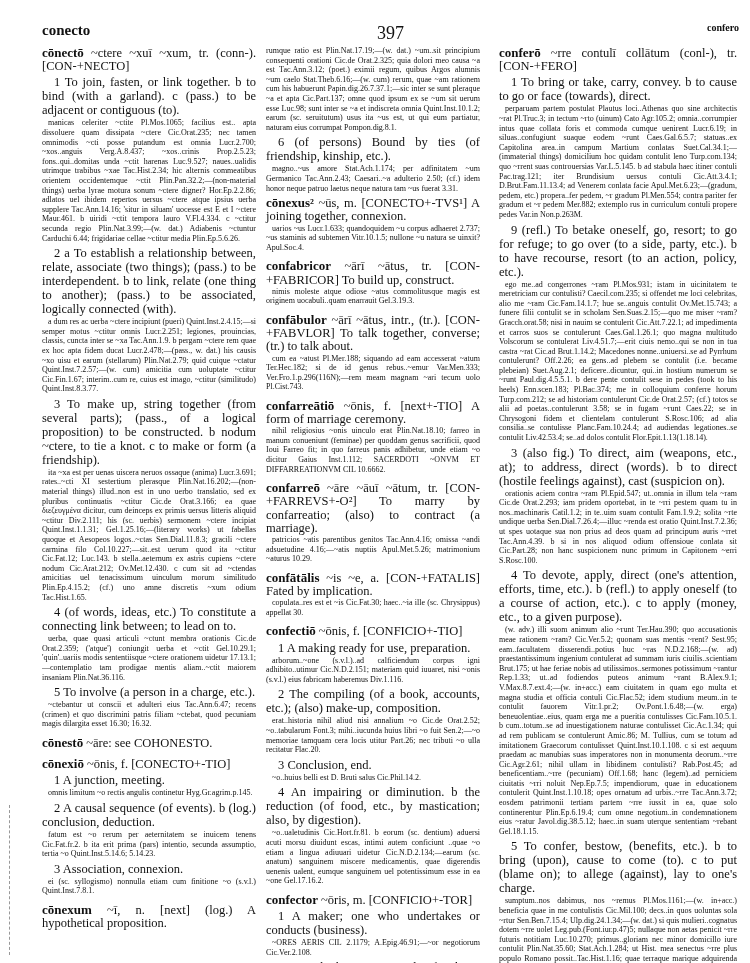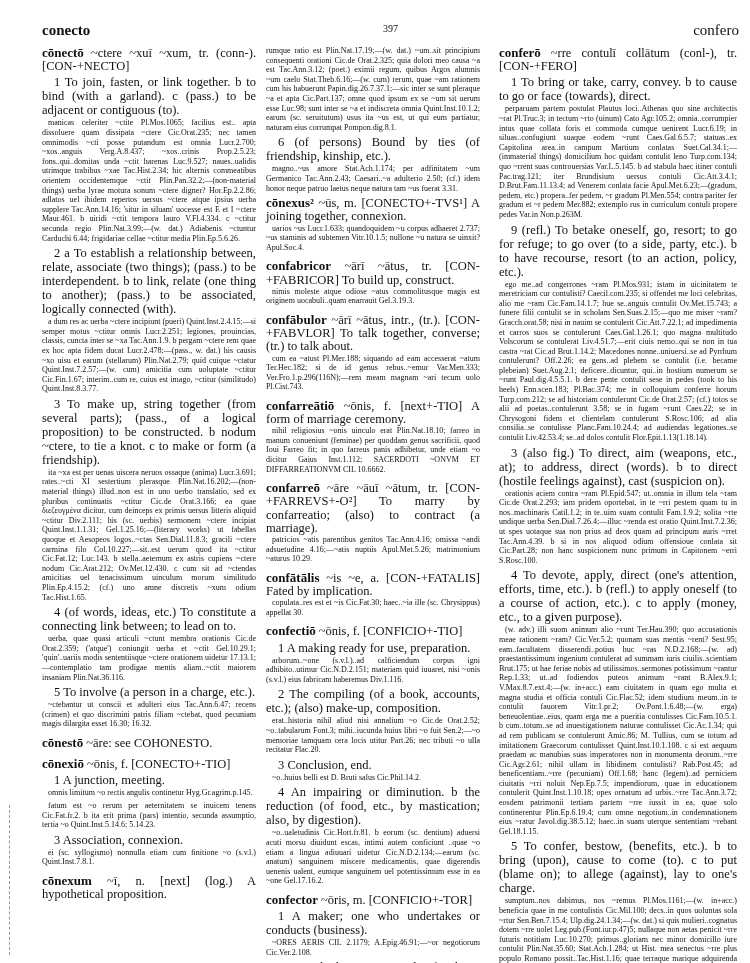--- a/index.html
+++ b/index.html
@@ -3,22 +3,22 @@
 <meta charset="utf-8">
 <style>
   html, body { margin:0; padding:0; background:#ffffff; }
   body { width:750px; height:963px; overflow:hidden; position:relative;
          font-family:"Liberation Serif","DejaVu Serif",serif; color:#111; }
   .page { position:absolute; left:4px; top:0; width:750px; height:787px; }
   .gutter-mark { position:absolute; left:5px; top:805px; width:2px; height:150px;
                  border-left:1px dashed #555; opacity:.6; }
   .header { position:absolute; top:22px; left:38px; right:15px; height:20px; }
   .hw-left { position:absolute; left:0; top:0; font-weight:bold; font-size:15px; }
-  .pageno { position:absolute; left:50%; transform:translateX(-50%); top:1px; font-size:10px; }
-  .hw-right { position:absolute; right:0; top:0; font-weight:normal; font-size:15px; }
+  .pageno { position:absolute; left:50%; transform:translateX(-50%); top:1px; font-size:18px; }
+  .hw-right { position:absolute; right:0; top:0; font-weight:bold; font-size:10px; }
   .col { position:absolute; top:46px; width:214px; font-size:12px; line-height:13.2px;
          text-align:justify; hyphens:auto; }
   .col1 { left:38px; }
   .col2 { left:262px; width:214px; }
   .col3 { left:495px; width:238px; }
   .entry { margin:0 0 7px 0; }
   .lemma { font-weight:bold; font-size:13px; }
   .gram { font-size:12.5px; }
   .sense { text-indent:12px; margin:2px 0 1px 0; font-size:12.5px; line-height:14px; }
   .cit { font-size:8px; line-height:9.6px; margin:0 0 3px 0; text-indent:6px; text-align:justify; }
@@ -50,20 +50,21 @@
         <div class="sense">5 To involve (a person in a charge, etc.).</div>
         <div class="cit">~ctebantur ut conscii et adulteri eius Tac.Ann.6.47; recens (crimen) et quo discrimini patris filiam ~ctebat, quod pecuniam magis dilargita esset 16.30; 16.32.</div>
       </div>
       <div class="entry">
         <div><span class="lemma">cōnestō</span> <span class="gram">~āre: see COHONESTO.</span></div>
       </div>
       <div class="entry">
         <div><span class="lemma">cōnexiō</span> <span class="gram">~ōnis, f. [CONECTO+-TIO]</span></div>
         <div class="sense">1 A junction, meeting.</div>
         <div class="cit">omnis limitum ~o rectis angulis continetur Hyg.Gr.agrim.p.145.</div>
+        <div class="sense">2 A causal sequence (of events). b (log.) conclusion, deduction.</div>
         <div class="cit">fatum est ~o rerum per aeternitatem se inuicem tenens Cic.Fat.fr.2. b ita erit prima (pars) intentio, secunda assumptio, tertia ~o Quint.Inst.5.14.6; 5.14.23.</div>
         <div class="sense">3 Association, connexion.</div>
         <div class="cit">ei (sc. syllogismo) nonnulla etiam cum finitione ~o (s.v.l.) Quint.Inst.7.8.1.</div>
       </div>
       <div class="entry">
         <div><span class="lemma">cōnexum</span> <span class="gram">~ī, n. [next] (log.) A hypothetical proposition.</span></div>
       </div>
     </div>
   <div class="col col2" id="col1">
       <div class="cont">rumque ratio est Plin.Nat.17.19;—(w. dat.) ~um..sit principium consequenti orationi Cic.de Orat.2.325; quia dolori meo causa ~a est Tac.Ann.3.12; (poet.) eximii regum, quibus Argos alumnis ~um caelo Stat.Theb.6.16;—(w. cum) rerum, quae ~am rationem cum his habuerunt Papin.dig.26.7.37.1;—sic inter se sunt pleraque ~a et apta Cic.Part.137; omne quod ipsum ex se ~um sit uerum esse Luc.98; sunt inter se ~a et indiscreta omnia Quint.Inst.10.1.2; earum (sc. seruitutum) usus ita ~us est, ut qui eum partiatur, naturam eius corrumpat Pompon.dig.8.1.</div>

